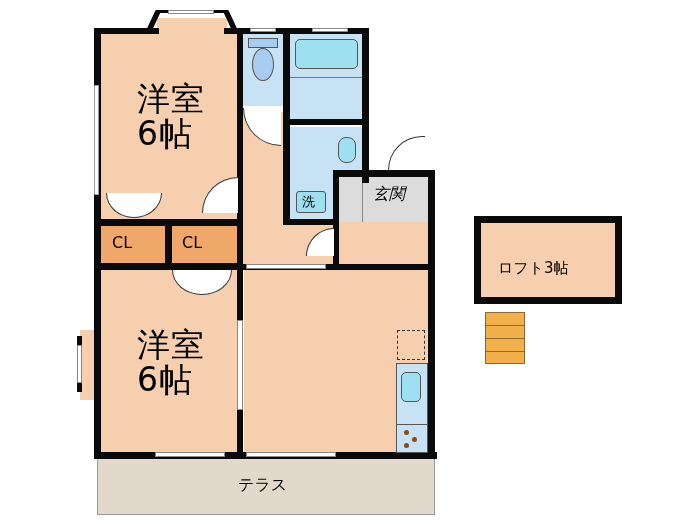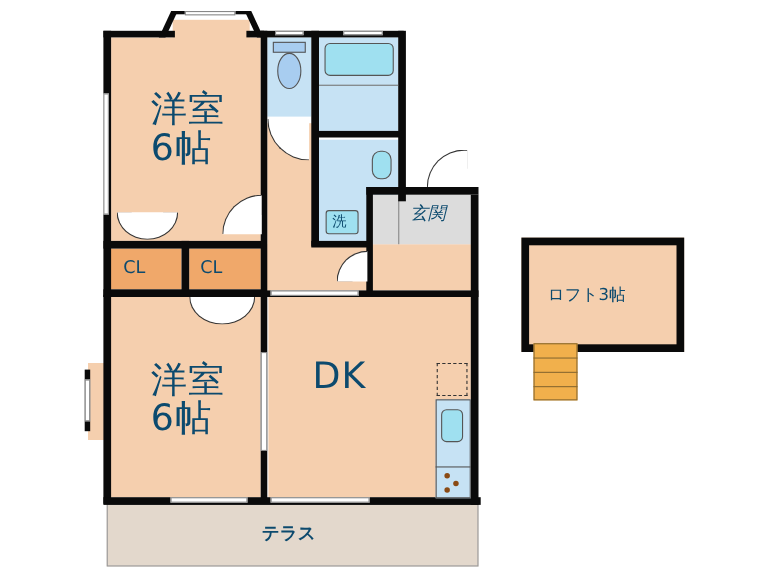--- a/index.html
+++ b/index.html
@@ -1,30 +1,30 @@
 <!DOCTYPE html>
 <html><head>
 <meta charset="utf-8">
 <style>
   html,body{margin:0;padding:0;background:#ffffff;}
   body{width:700px;height:525px;position:relative;overflow:hidden;font-family:"DejaVu Sans","Liberation Sans",sans-serif;}
   .abs{position:absolute;box-sizing:border-box;}
   .wall{background:#0a0a0a;position:absolute;}
   .room{background:#f5cfae;position:absolute;}
   .wet{background:#c6e2f4;position:absolute;}
-  .label{position:absolute;color:#0c4a6e;text-align:left;line-height:1.05;}
+  .label{position:absolute;color:#000000;text-align:left;line-height:1.05;}
   .big{font-size:33px;letter-spacing:1px;}
   .win{position:absolute;background:#fff;border:1px solid #888;box-sizing:border-box;}
   .door{position:absolute;box-sizing:border-box;}
 </style>
 </head>
 <body>
 
 <div class="abs" style="left:97px;top:458px;width:338px;height:57px;background:#e3d8cc;border:1px solid #999;">
-  <span class="label" style="left:140px;top:18px;font-size:16px;font-weight:bold;">テラス</span>
+  <span class="label" style="left:140px;top:18px;font-size:16px;">テラス</span>
 </div>
 
 <div class="room" style="left:101px;top:34px;width:136px;height:185px;"></div>
 
 <div class="room" style="left:157px;top:18px;width:70px;height:20px;"></div>
 
 <div class="abs" style="left:100px;top:226px;width:65px;height:37px;background:#f0a86a;">
   <span class="label" style="left:12px;top:9px;font-size:16px;">CL</span>
 </div>
 <div class="abs" style="left:172px;top:226px;width:65px;height:37px;background:#f0a86a;">
@@ -116,22 +116,21 @@
 
 <div class="label big" style="left:137px;top:82px;">
   <div>洋室</div>
   <div>6帖</div>
 </div>
 <div class="label big" style="left:137px;top:328px;">
   <div>洋室</div>
   <div>6帖</div>
 </div>
 <div class="label big" style="left:284px;top:325px;">
-  <div>DK</div>
 </div>
 
-<div class="abs" style="left:474px;top:216px;width:148px;height:104px;background:#f5cfae;border:7px solid #0a0a0a;">
+<div class="abs" style="left:474px;top:216px;width:148px;height:88px;background:#f5cfae;border:7px solid #0a0a0a;">
   <span class="label" style="left:17px;top:38px;font-size:15px;">ロフト3帖</span>
 </div>
 <div class="abs" style="left:485px;top:312px;width:40px;height:52px;background:#f1b04c;border:1px solid #8a6a30;"></div>
 <div class="abs" style="left:485px;top:325px;width:40px;height:1px;background:#8a6a30;"></div>
 <div class="abs" style="left:485px;top:338px;width:40px;height:1px;background:#8a6a30;"></div>
 <div class="abs" style="left:485px;top:351px;width:40px;height:1px;background:#8a6a30;"></div>
 
 </body></html>

